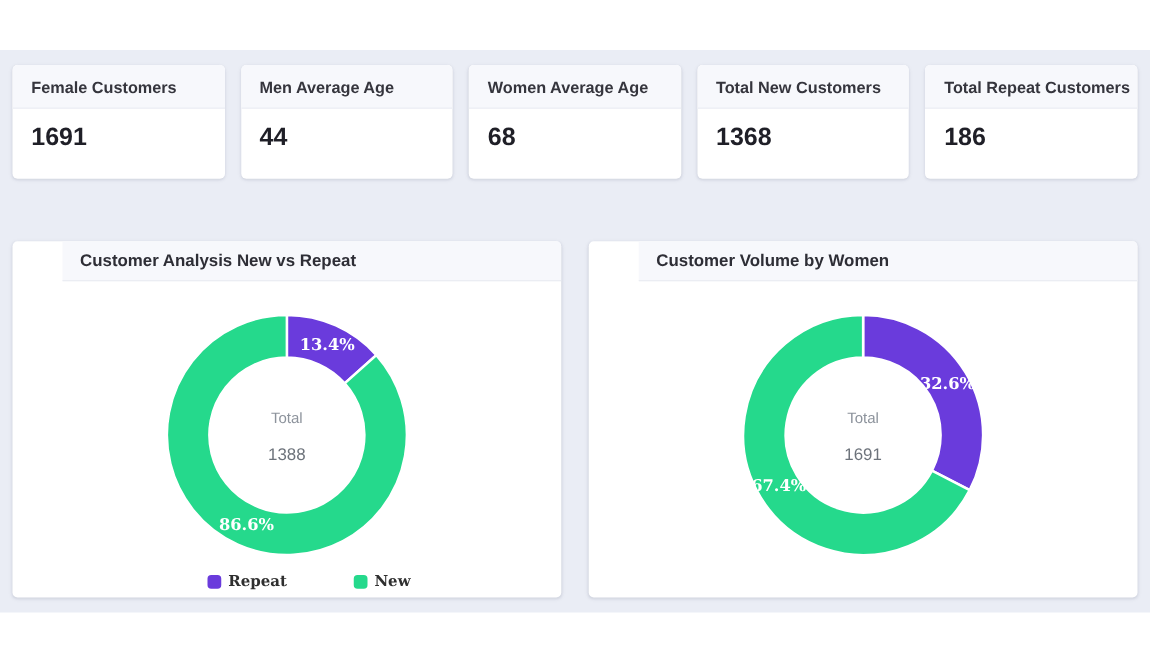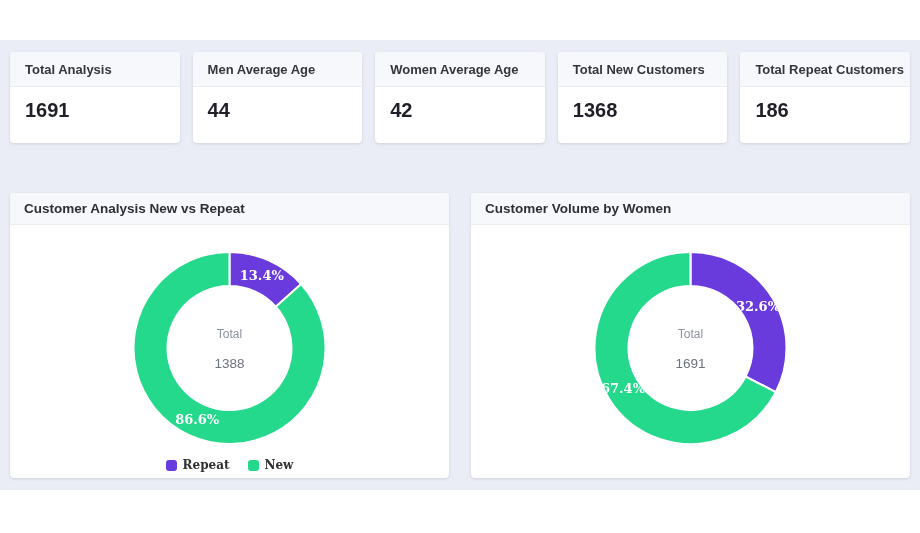--- a/index.html
+++ b/index.html
@@ -53,20 +53,21 @@
     display: flex;
     flex-direction: column;
   }
   .chart-head {
     background: #f7f8fc;
     border-bottom: 1px solid #ebedf3;
     padding: 8px 14px;
     font-size: 13.5px;
     font-weight: 700;
     color: #2e2e36;
+    margin-left: 40px;
   }
   .chart-body { flex: 1; position: relative; }
   .chart-body svg { display: block; width: 100%; height: 225px; }
   .pct {
     fill: #ffffff;
     font-family: "DejaVu Serif", serif;
     font-size: 13px;
     font-weight: bold;
     text-anchor: middle;
   }
@@ -87,20 +88,21 @@
     display: flex;
     align-items: center;
     justify-content: center;
     gap: 18px;
   }
   .legend-item {
     display: flex;
     align-items: center;
     gap: 6px;
     cursor: pointer;
+    margin-left: 35px;
   }
   .legend-swatch {
     width: 11px; height: 11px;
     border-radius: 3px;
     display: inline-block;
   }
   .legend-text {
     font-family: "DejaVu Serif", serif;
     font-weight: bold;
     font-size: 12px;
@@ -109,30 +111,30 @@
 </style>
 </head>
 <body>
 
 <div class="top-strip"></div>
 
 <div class="main">
 
   <div class="stat-row">
     <div class="stat-card">
-      <div class="stat-head">Total Analysis</div>
+      <div class="stat-head">Female Customers</div>
       <div class="stat-val">1691</div>
     </div>
     <div class="stat-card">
       <div class="stat-head">Men Average Age</div>
       <div class="stat-val">44</div>
     </div>
     <div class="stat-card">
       <div class="stat-head">Women Average Age</div>
-      <div class="stat-val">42</div>
+      <div class="stat-val">68</div>
     </div>
     <div class="stat-card">
       <div class="stat-head">Total New Customers</div>
       <div class="stat-val">1368</div>
     </div>
     <div class="stat-card">
       <div class="stat-head">Total Repeat Customers</div>
       <div class="stat-val">186</div>
     </div>
   </div>

